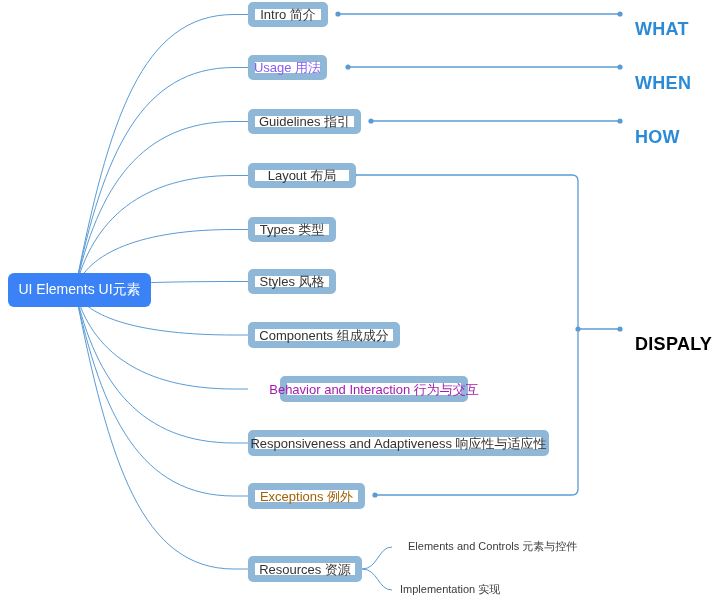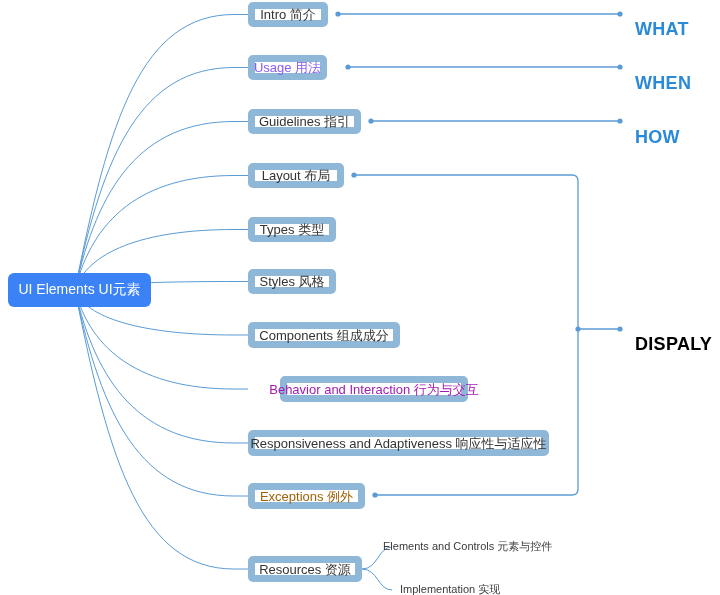--- a/index.html
+++ b/index.html
@@ -111,33 +111,33 @@
       <path d="M 362 569 C 378 569, 378 547, 392 547" fill="none" stroke="#5b9bd5" stroke-width="1"></path>
       <path d="M 362 569 C 378 569, 378 590, 392 590" fill="none" stroke="#5b9bd5" stroke-width="1"></path>
     </svg>
 
   <div class="root-node" style="left: 8px; top: 273px; width: 143px; height: 34px; background: #3b82f6; color: rgb(255, 255, 255);">UI Elements UI元素</div>
 
   <div id="nodes-layer">
       <div class="node" style="left: 248px; top: 2px; width: 80px; height: 25px; border-color: rgb(143, 184, 216); color: rgb(51, 51, 51);">Intro 简介</div>
       <div class="node" style="left: 248px; top: 55px; width: 79px; height: 25px; border-color: rgb(143, 184, 216); color: #8b5cf6;">Usage 用法</div>
       <div class="node" style="left: 248px; top: 109px; width: 113px; height: 25px; border-color: rgb(143, 184, 216); color: rgb(51, 51, 51);">Guidelines 指引</div>
-      <div class="node" style="left: 248px; top: 163px; width: 96px; height: 25px; border-color: rgb(143, 184, 216); color: rgb(51, 51, 51);">Layout 布局</div>
+      <div class="node" style="left: 248px; top: 163px; width: 108px; height: 25px; border-color: rgb(143, 184, 216); color: rgb(51, 51, 51);">Layout 布局</div>
       <div class="node" style="left: 248px; top: 217px; width: 88px; height: 25px; border-color: rgb(143, 184, 216); color: rgb(51, 51, 51);">Types 类型</div>
       <div class="node" style="left: 248px; top: 269px; width: 88px; height: 25px; border-color: rgb(143, 184, 216); color: rgb(51, 51, 51);">Styles 风格</div>
       <div class="node" style="left: 248px; top: 322px; width: 152px; height: 26px; border-color: rgb(143, 184, 216); color: rgb(51, 51, 51);">Components 组成成分</div>
       <div class="node" style="left: 248px; top: 376px; width: 188px; height: 26px; border-color: rgb(143, 184, 216); color: #a21caf; margin-left: 32px;">Behavior and Interaction 行为与交互</div>
       <div class="node" style="left: 248px; top: 430px; width: 301px; height: 26px; border-color: rgb(143, 184, 216); color: rgb(51, 51, 51);">Responsiveness and Adaptiveness 响应性与适应性</div>
       <div class="node" style="left: 248px; top: 483px; width: 117px; height: 26px; border-color: rgb(143, 184, 216); color: #a16207;">Exceptions 例外</div>
       <div class="node" style="left: 248px; top: 556px; width: 114px; height: 26px; border-color: rgb(143, 184, 216); color: rgb(51, 51, 51);">Resources 资源</div>
     </div>
   <div id="keywords-layer">
       <div class="keyword" style="left: 635px; top: 4px; color: rgb(43, 138, 216);">WHAT</div>
       <div class="keyword" style="left: 635px; top: 58px; color: rgb(43, 138, 216);">WHEN</div>
       <div class="keyword" style="left: 635px; top: 112px; color: rgb(43, 138, 216);">HOW</div>
       <div class="keyword" style="left: 635px; top: 319px; color: #000000;">DISPALY</div>
     </div>
   <div id="subleaves-layer">
-      <div class="subleaf" style="left: 383px; top: 541px;">Elements and Controls 元素与控件</div>
+      <div class="subleaf" style="left: 408px; top: 541px;">Elements and Controls 元素与控件</div>
       <div class="subleaf" style="left: 400px; top: 584px;">Implementation 实现</div>
     </div>
 
 </div>
 
 </body></html>

